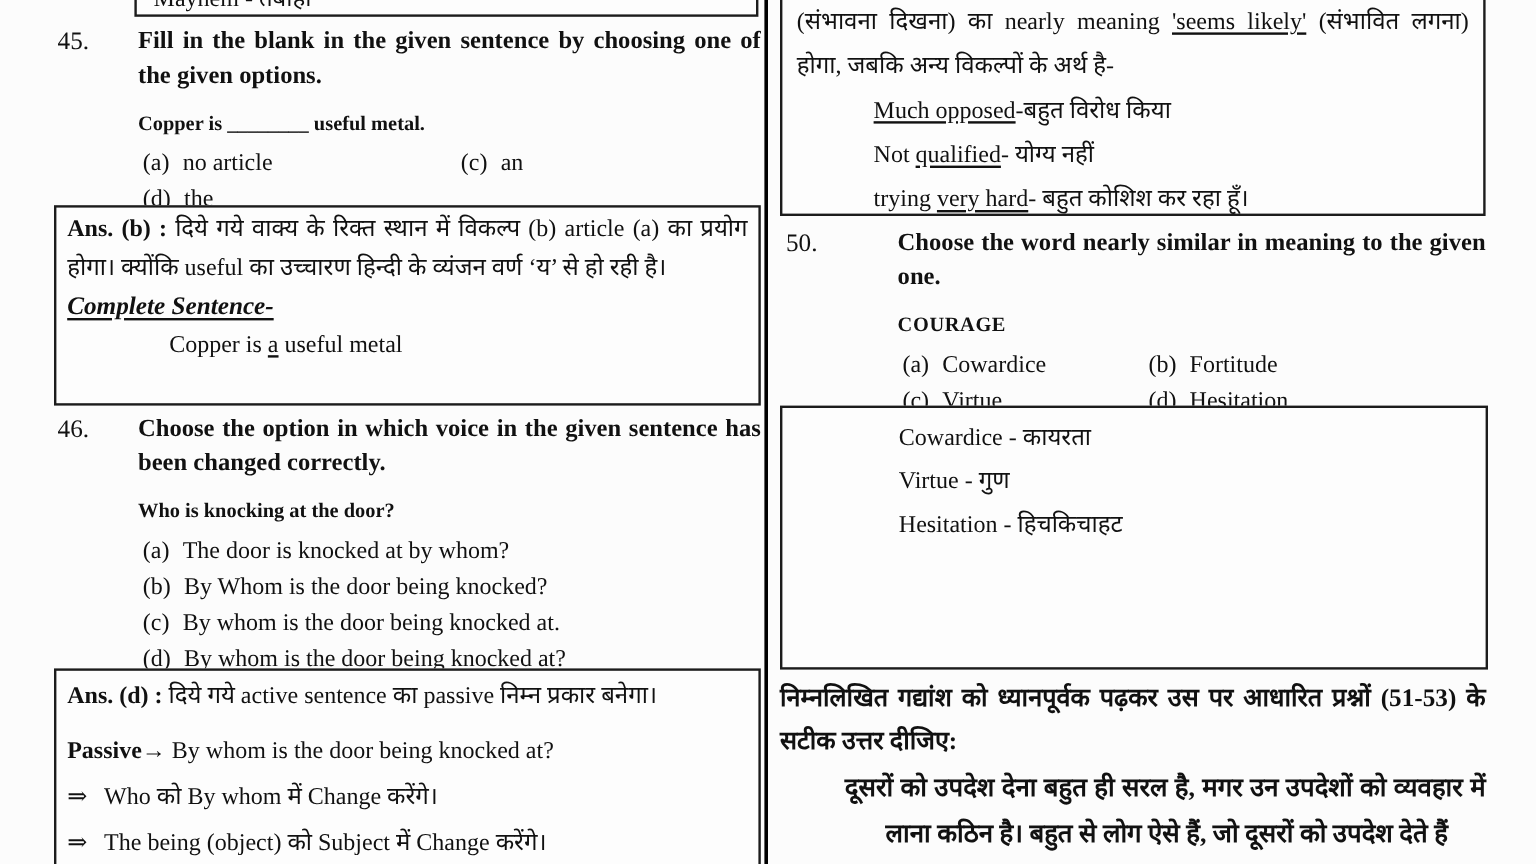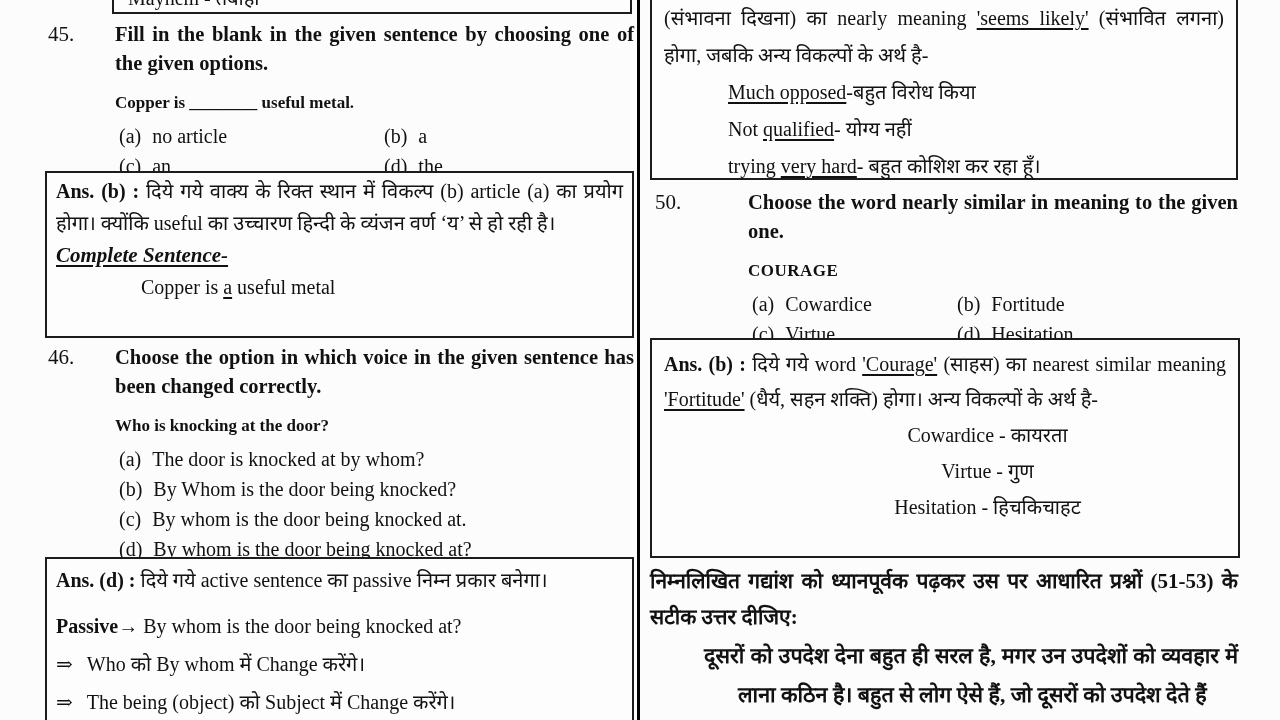--- a/index.html
+++ b/index.html
@@ -44,21 +44,21 @@
   #ans46 .arr { display:inline-block; margin-right:14px; }
 
   #prevbox-left { left:112px; top:-42px; width:520px; height:56px;
     display:flex; align-items:flex-end; padding:0 0 1px 14px; font-size:20px; }
 
   #prevbox-right { left:650px; top:-10px; width:588px; height:190px; padding:8px 12px 0 12px;
     font-size:20px; line-height:37px; }
   #prevbox-right .mean { margin-left:64px; }
 
   #ans50 { left:650px; top:338px; width:590px; height:220px; padding:7px 12px 0 12px; line-height:35px; }
-  #ans50 .mean { margin-left:85px; line-height:36px;text-align:center; }
+  #ans50 .mean { margin-left:85px; line-height:36px; }
 
   #q45 { left:48px; top:20px; width:586px; }
   #q46 { left:48px; top:343px; width:586px; }
   #q50 { left:655px; top:188px; width:583px;gap:28px; }
   #q50 .qnum { flex:0 0 65px; }
 
   #passage-intro { position:absolute; left:650px; top:563px; width:588px;
     font-weight:bold; font-size:21px; line-height:36px; text-align:justify; }
   #passage-body { position:absolute; left:650px; top:637px; width:588px;
     font-weight:bold; font-size:21.5px; line-height:39px;
@@ -75,21 +75,20 @@
     <span>Mayhem - तबाही</span>
   </div>
 
   <div class="q" id="q45">
     <div class="qnum">45.</div>
     <div class="qbody">
       <div class="qtitle">Fill in the blank in the given sentence by choosing one of the given options.</div>
       <div class="qstem">Copper is ________ useful metal.</div>
       <div class="optgrid grid2">
         <div class="opt"><span class="okey">(a)</span><span>no article</span></div>
-        <div class="opt"><span class="okey">(b)</span><span>a</span></div>
         <div class="opt"><span class="okey">(c)</span><span>an</span></div>
         <div class="opt"><span class="okey">(d)</span><span>the</span></div>
       </div>
     </div>
   </div>
 
   <div class="box ansbox" id="ans45">
     <div class="jp">
       <span class="ans-label">Ans. (b) :</span>
       <span>दिये गये वाक्य के रिक्त स्थान में विकल्प (b) article (a) का प्रयोग होगा। क्योंकि useful का उच्चारण हिन्दी के व्यंजन वर्ण ‘य’ से हो रही है।</span>
@@ -152,28 +151,20 @@
       <div class="optgrid grid2r">
         <div class="opt"><span class="okey">(a)</span><span>Cowardice</span></div>
         <div class="opt"><span class="okey">(b)</span><span>Fortitude</span></div>
         <div class="opt"><span class="okey">(c)</span><span>Virtue</span></div>
         <div class="opt"><span class="okey">(d)</span><span>Hesitation</span></div>
       </div>
     </div>
   </div>
 
   <div class="box ansbox" id="ans50">
-    <div class="jp">
-      <span class="ans-label">Ans. (b) :</span>
-      <span>दिये गये word</span>
-      <span class="u">'Courage'</span>
-      <span>(साहस) का nearest similar meaning</span>
-      <span class="u">'Fortitude'</span>
-      <span>(धैर्य, सहन शक्ति) होगा। अन्य विकल्पों के अर्थ है-</span>
-    </div>
     <div class="mean">Cowardice - कायरता</div>
     <div class="mean">Virtue - गुण</div>
     <div class="mean">Hesitation - हिचकिचाहट</div>
   </div>
 
   <div id="passage-intro">निम्नलिखित गद्यांश को ध्यानपूर्वक पढ़कर उस पर आधारित प्रश्नों (51-53) के सटीक उत्तर दीजिए:</div>
   <div id="passage-body">दूसरों को उपदेश देना बहुत ही सरल है, मगर उन उपदेशों को व्यवहार में लाना कठिन है। बहुत से लोग ऐसे हैं, जो दूसरों को उपदेश देते हैं</div>
 
 </div>
 

